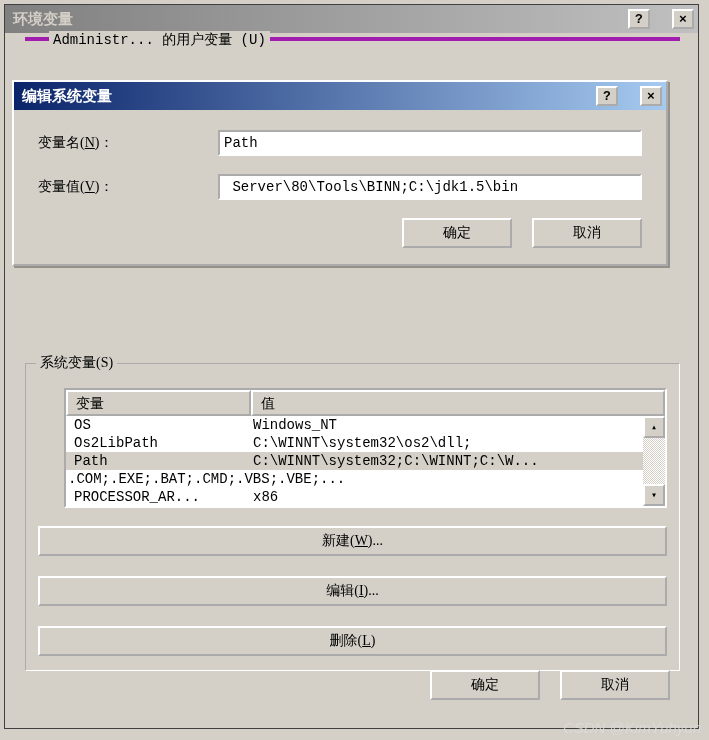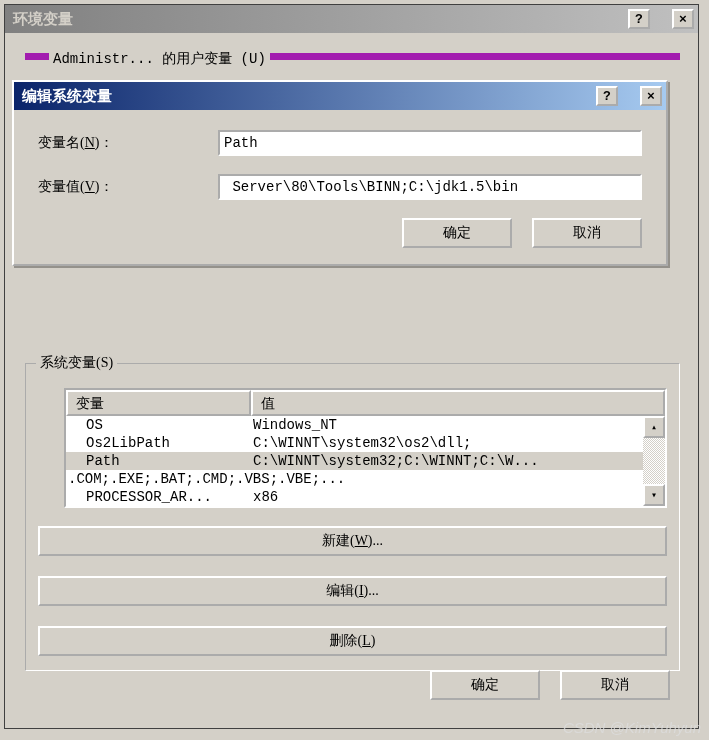--- a/index.html
+++ b/index.html
@@ -124,21 +124,21 @@
 .col2 { flex: 1; }
 .listview-body {
   display: flex;
 }
 .rows { flex: 1; }
 .row {
   display: flex;
   padding: 1px 0;
 }
 .row.selected { background: #d4d0c8; }
-.row .cell1 { width: 185px; padding-left: 20px; white-space: nowrap; overflow: hidden; }
+.row .cell1 { width: 185px; padding-left: 8px; white-space: nowrap; overflow: hidden; }
 .row .cell2 { flex: 1; padding-left: 2px; white-space: nowrap; overflow: hidden; }
 .scrollbar {
   width: 22px;
   background: #d4d0c8;
   display: flex;
   flex-direction: column;
 }
 .scroll-btn {
   height: 22px;
   border: 2px outset #fff;
@@ -169,21 +169,21 @@
 </head>
 <body>
 
 <div class="outer-window">
   <div class="titlebar titlebar-inactive">
     <div class="title">环境变量</div>
     <div class="titlebar-btn">?</div>
     <div class="titlebar-btn">×</div>
   </div>
 
-  <div style="position:absolute;left:20px;top:48px;width:655px;height:30px;border-top:7px solid #a21caf;">
+  <div style="position:absolute;left:20px;top:32px;width:655px;height:30px;border-top:4px solid #a21caf;">
     <div style="position:absolute;top:-10px;left:24px;background:#d4d0c8;padding:0 4px;font-family:'Courier New',monospace;">Administr... <span>的用户变量</span> (U)</div>
   </div>
 
   <div class="sys-group">
     <div class="groupbox-label">系统变量(S)</div>
 
     <div class="listview">
       <div class="listview-header">
         <div class="col col1">变量</div>
         <div class="col col2">值</div>

